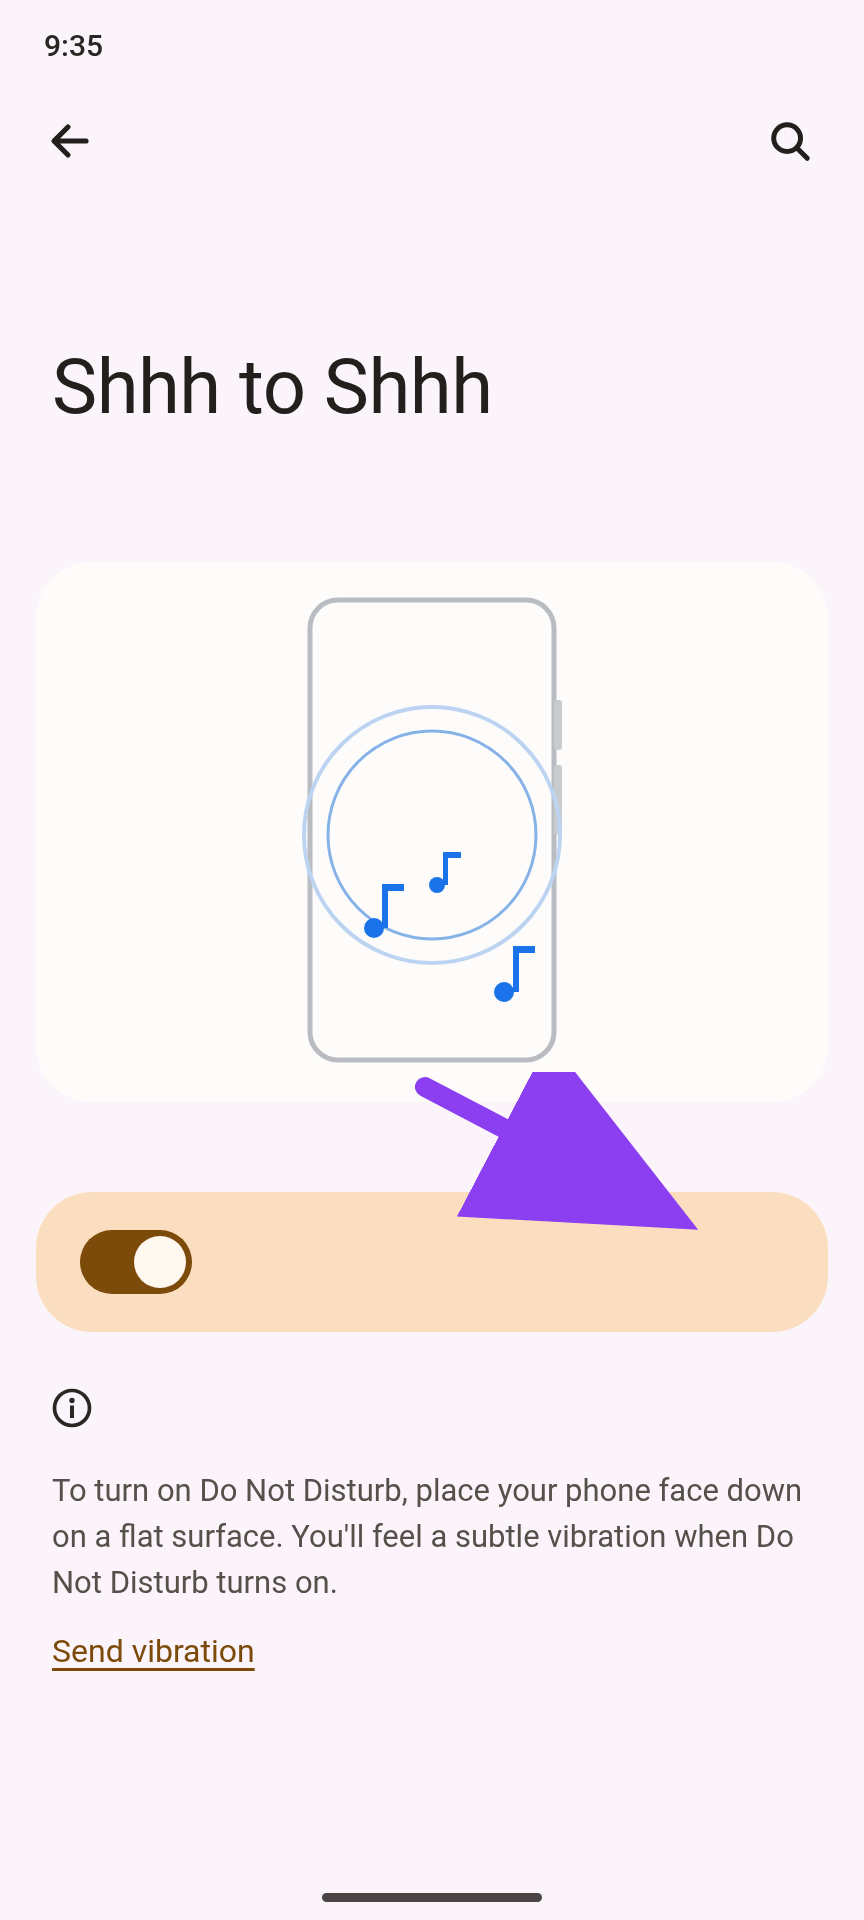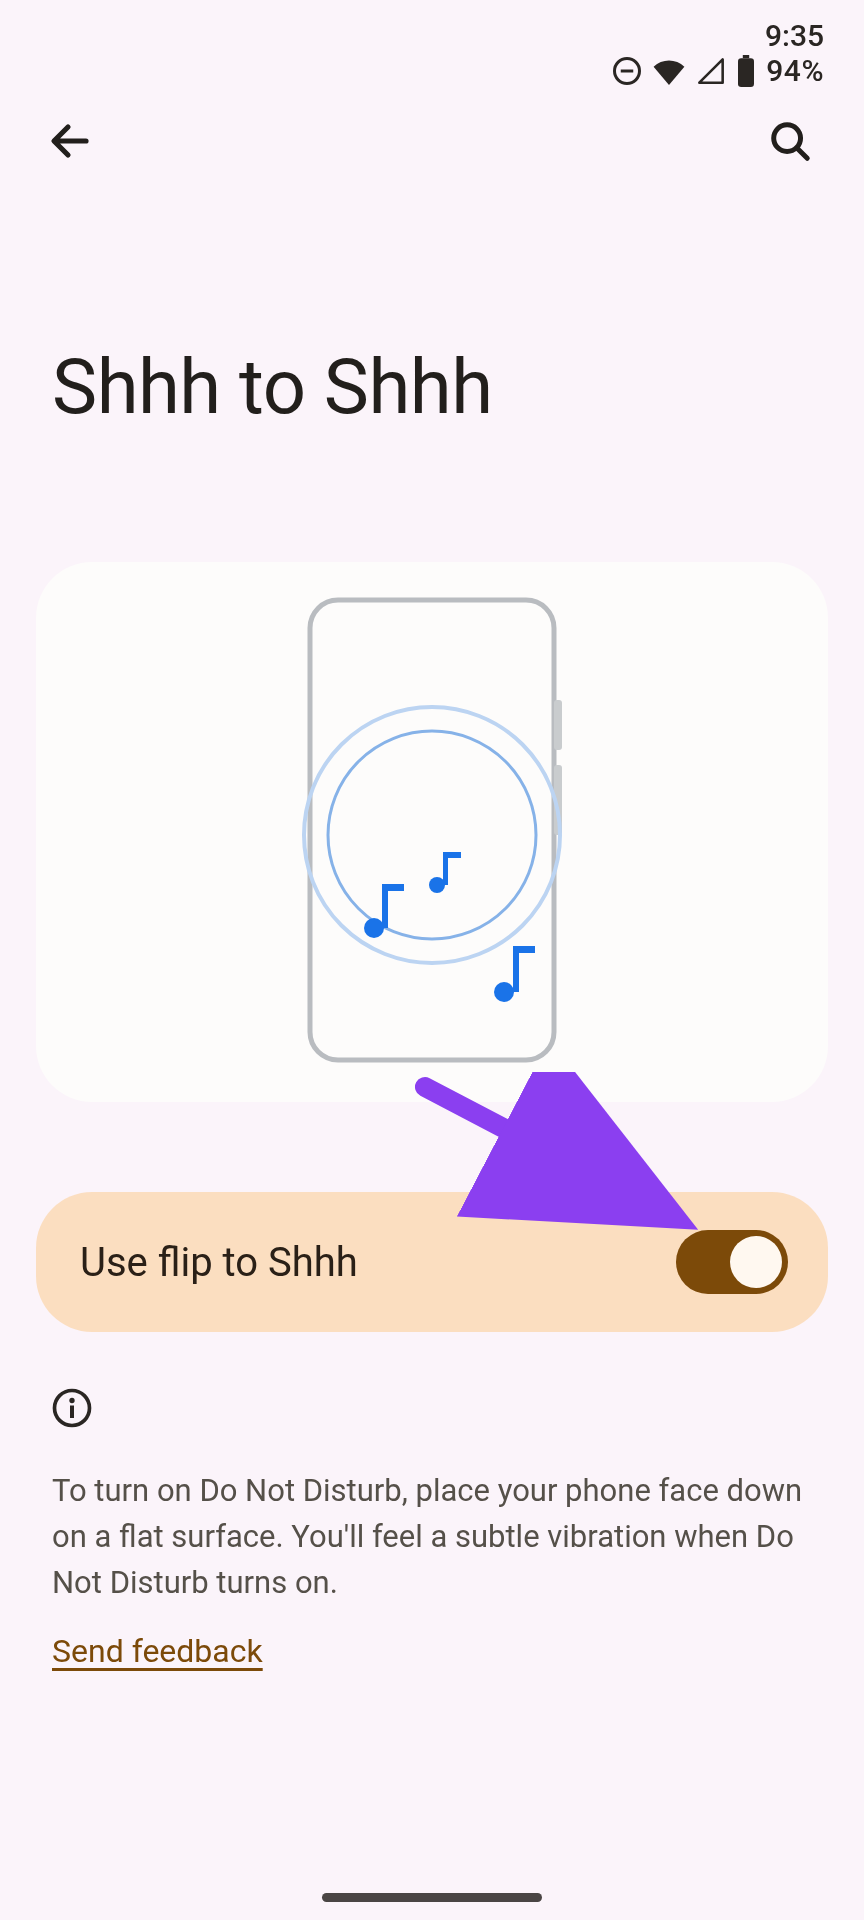--- a/index.html
+++ b/index.html
@@ -10,28 +10,27 @@
     color: #201d1a;
     width: 864px;
     height: 1920px;
     position: relative;
     overflow: hidden;
   }
 
   
   .status-bar {
     display: flex;
-    align-items: flex-end;
+    align-items: center;
     justify-content: space-between;
     padding: 18px 40px 0 44px;
     height: 72px;
     font-size: 30px;
     font-weight: 500;
     color: #2a2623;
-    flex-direction: column;
   }
   .status-right { display: flex; align-items: center; gap: 10px; }
   .status-right svg { display: block; }
   .batt-pct { font-size: 30px; letter-spacing: .5px; }
 
   
   .app-bar {
     display: flex;
     align-items: center;
     justify-content: space-between;
@@ -116,45 +115,20 @@
     bottom: 18px; left:50%; transform:translateX(-50%);
     width: 220px; height: 9px;
     background:#2a2623; border-radius: 6px; opacity:.85;
   }
 </style>
 </head>
 <body>
 
 <div class="status-bar">
   <span>9:35</span>
-  <div class="status-right">
-    <span>
-      <svg width="30" height="30" viewBox="0 0 24 24">
-          <circle cx="12" cy="12" r="10" fill="none" stroke="#2a2623" stroke-width="2.4"></circle>
-          <line x1="7" y1="12" x2="17" y2="12" stroke="#2a2623" stroke-width="2.4"></line>
-        </svg>
-    </span>
-    <span>
-      <svg width="34" height="28" viewBox="0 0 24 20">
-          <path d="M12 20 L1 7 C7 1 17 1 23 7 Z" fill="#2a2623"></path>
-        </svg>
-    </span>
-    <span>
-      <svg width="30" height="28" viewBox="0 0 24 24">
-          <path d="M2 22 L22 2 L22 22 Z" fill="none" stroke="#2a2623" stroke-width="2.2" stroke-linejoin="round"></path>
-        </svg>
-    </span>
-    <span>
-      <svg width="20" height="32" viewBox="0 0 12 20">
-          <rect x="4" y="0" width="4" height="2" fill="#2a2623"></rect>
-          <rect x="1" y="2" width="10" height="18" rx="2" fill="#2a2623"></rect>
-        </svg>
-    </span>
-    <span class="batt-pct">94%</span>
-  </div>
 </div>
 
 <div class="app-bar">
   <button class="icon-btn">
     <span>
       <svg width="48" height="48" viewBox="0 0 24 24">
           <path d="M20 12H5M11 5l-7 7 7 7" fill="none" stroke="#221f1c" stroke-width="2.6" stroke-linecap="round" stroke-linejoin="round"></path>
         </svg>
     </span>
   </button>
@@ -194,21 +168,20 @@
 
         <circle cx="222" cy="402" r="10"></circle>
           <rect x="231" y="356" width="6" height="46"></rect>
           <rect x="231" y="356" width="22" height="7"></rect>
       </g>
     </svg>
   </span>
 </div>
 
 <div class="toggle-card">
-  <span class="toggle-label">Use flip to Shhh</span>
   <div class="switch">
     <div class="knob"></div>
   </div>
 </div>
 
 <span class="annot-arrow">
   <svg width="300" height="180" viewBox="0 0 300 180">
     <defs>
       <marker id="ah" markerWidth="12" markerHeight="12" refX="8" refY="5" orient="auto">
         <path d="M0 0 L11 5 L0 10 Z" fill="#8b3ff0"></path>
@@ -220,16 +193,16 @@
 
 <div class="info-block">
   <div class="info-icon">
     <svg width="40" height="40" viewBox="0 0 24 24">
         <circle cx="12" cy="12" r="10.5" fill="none" stroke="#2a2623" stroke-width="2.2"></circle>
         <circle cx="12" cy="7.5" r="1.6" fill="#2a2623"></circle>
         <rect x="10.8" y="10.5" width="2.4" height="7.5" fill="#2a2623"></rect>
       </svg>
   </div>
   <p class="info-text">To turn on Do Not Disturb, place your phone face down on a flat surface. You'll feel a subtle vibration when Do Not Disturb turns on.</p>
-  <a href="#" class="feedback-link">Send feedback</a>
+  <a href="#" class="feedback-link">Send vibration</a>
 </div>
 
 <div class="nav-handle"></div>
 
 </body></html>

